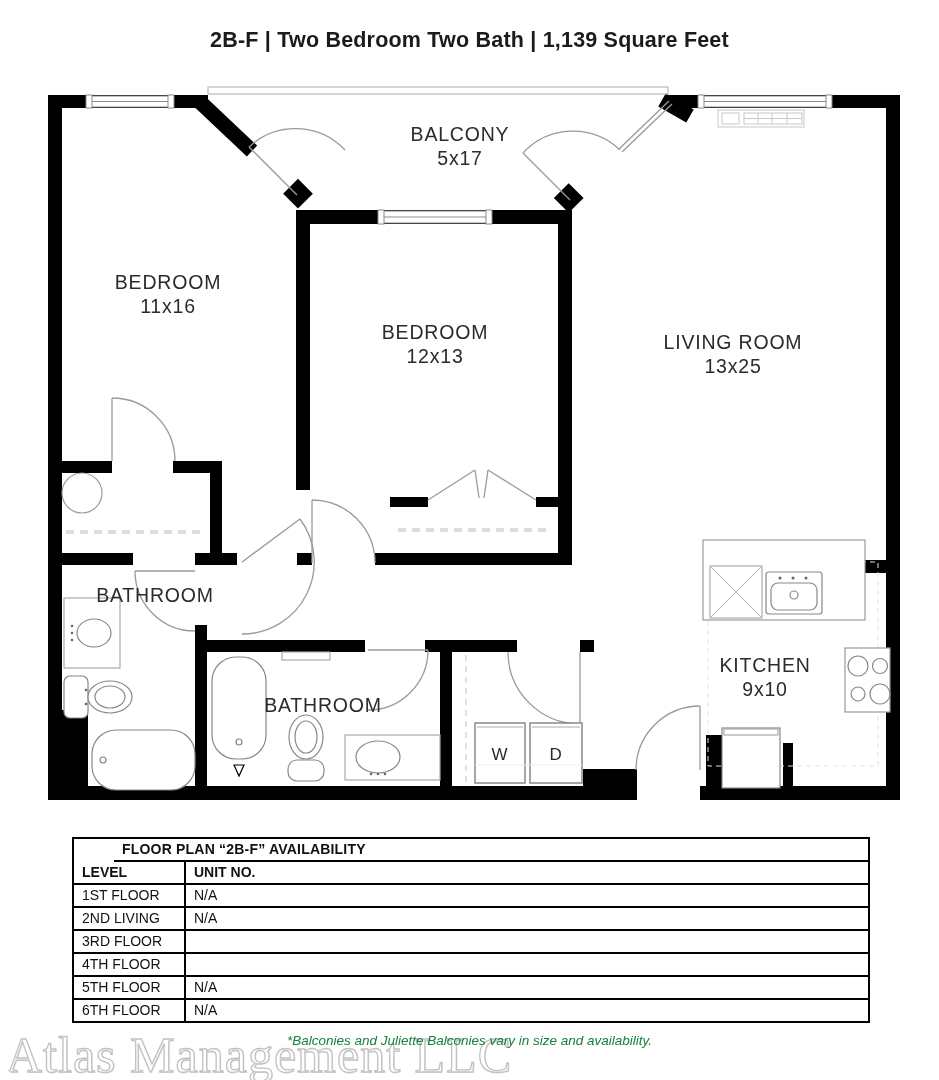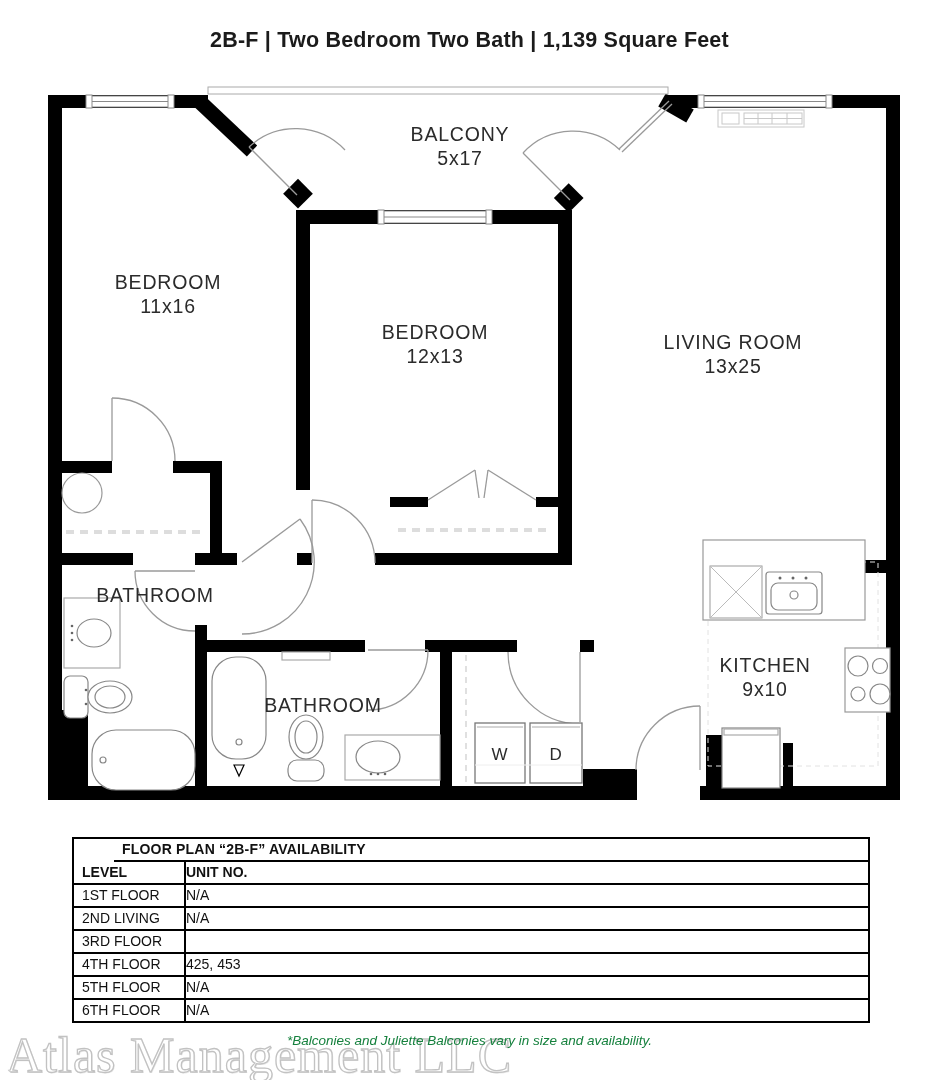--- a/index.html
+++ b/index.html
@@ -12,21 +12,21 @@
   .room-label{font-size:19.5px;}
   .wd-label{font-size:17px;}
   
   #availability{position:absolute;left:72px;top:837px;width:794px;border:2px solid #000;
         font-size:14px;color:#111;background:#fff;}
   #availability .t-title{font-weight:700;height:21px;line-height:21px;padding-left:8px;
         border-bottom:2px solid #000;letter-spacing:.2px;margin-left:40px;}
   .t-row{display:flex;height:21px;line-height:21px;border-bottom:2px solid #000;}
   .t-row:last-child{border-bottom:none;}
   .t-row .c1{width:102px;padding-left:8px;border-right:2px solid #000;}
-  .t-row .c2{flex:1;padding-left:0;}
+  .t-row .c2{flex:1;padding-left:8px;}
   .t-colhead{font-weight:700;}
   
   #watermark{position:absolute;left:6px;top:1026px;font-family:"Liberation Serif",serif;
         font-size:50px;color:#fff;-webkit-text-stroke:1.3px #c2c2c2;
         text-shadow:1px 1px 0 #e8e8e8;letter-spacing:1px;white-space:nowrap;z-index:1;}
   #disclaimer{position:absolute;left:0;top:1033px;width:939px;text-align:center;
         font-style:italic;font-size:13.5px;color:#15803d;z-index:2;}
 </style>
 </head>
 <body>
@@ -268,21 +268,20 @@
     </div>
     <div class="t-row">
       <div class="c1">2ND LIVING</div>
       <div class="c2">N/A</div>
     </div>
     <div class="t-row">
       <div class="c1">3RD FLOOR</div>
     </div>
     <div class="t-row">
       <div class="c1">4TH FLOOR</div>
-      <div class="c2">425, 453</div>
     </div>
     <div class="t-row">
       <div class="c1">5TH FLOOR</div>
       <div class="c2">N/A</div>
     </div>
     <div class="t-row">
       <div class="c1">6TH FLOOR</div>
       <div class="c2">N/A</div>
     </div>
   </div>

